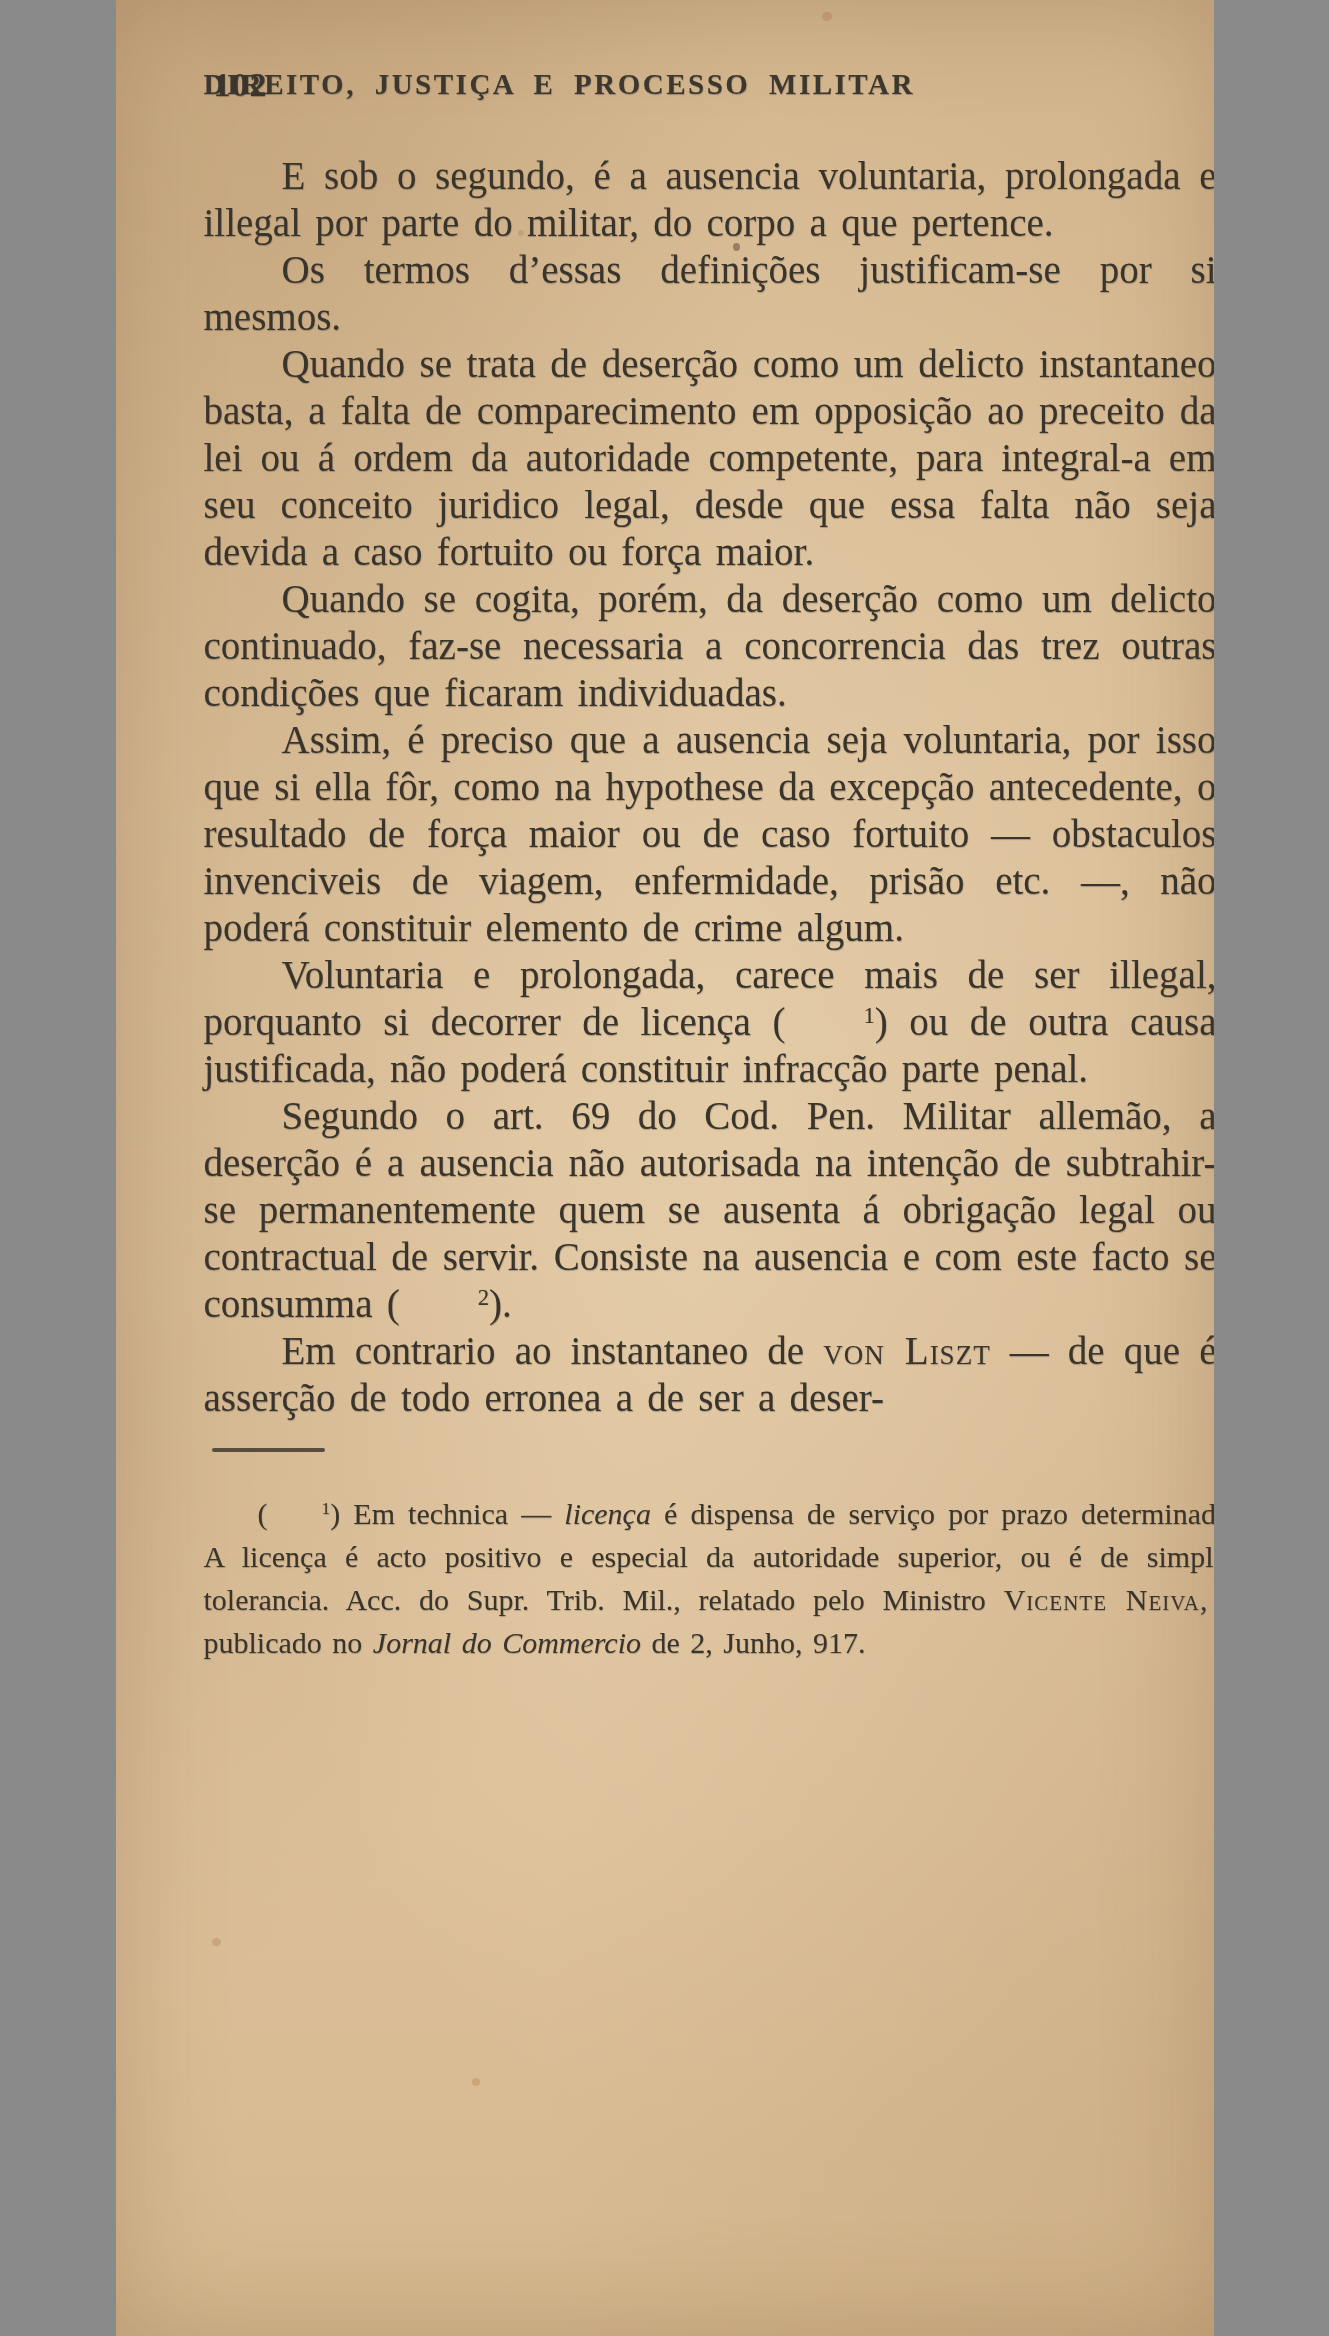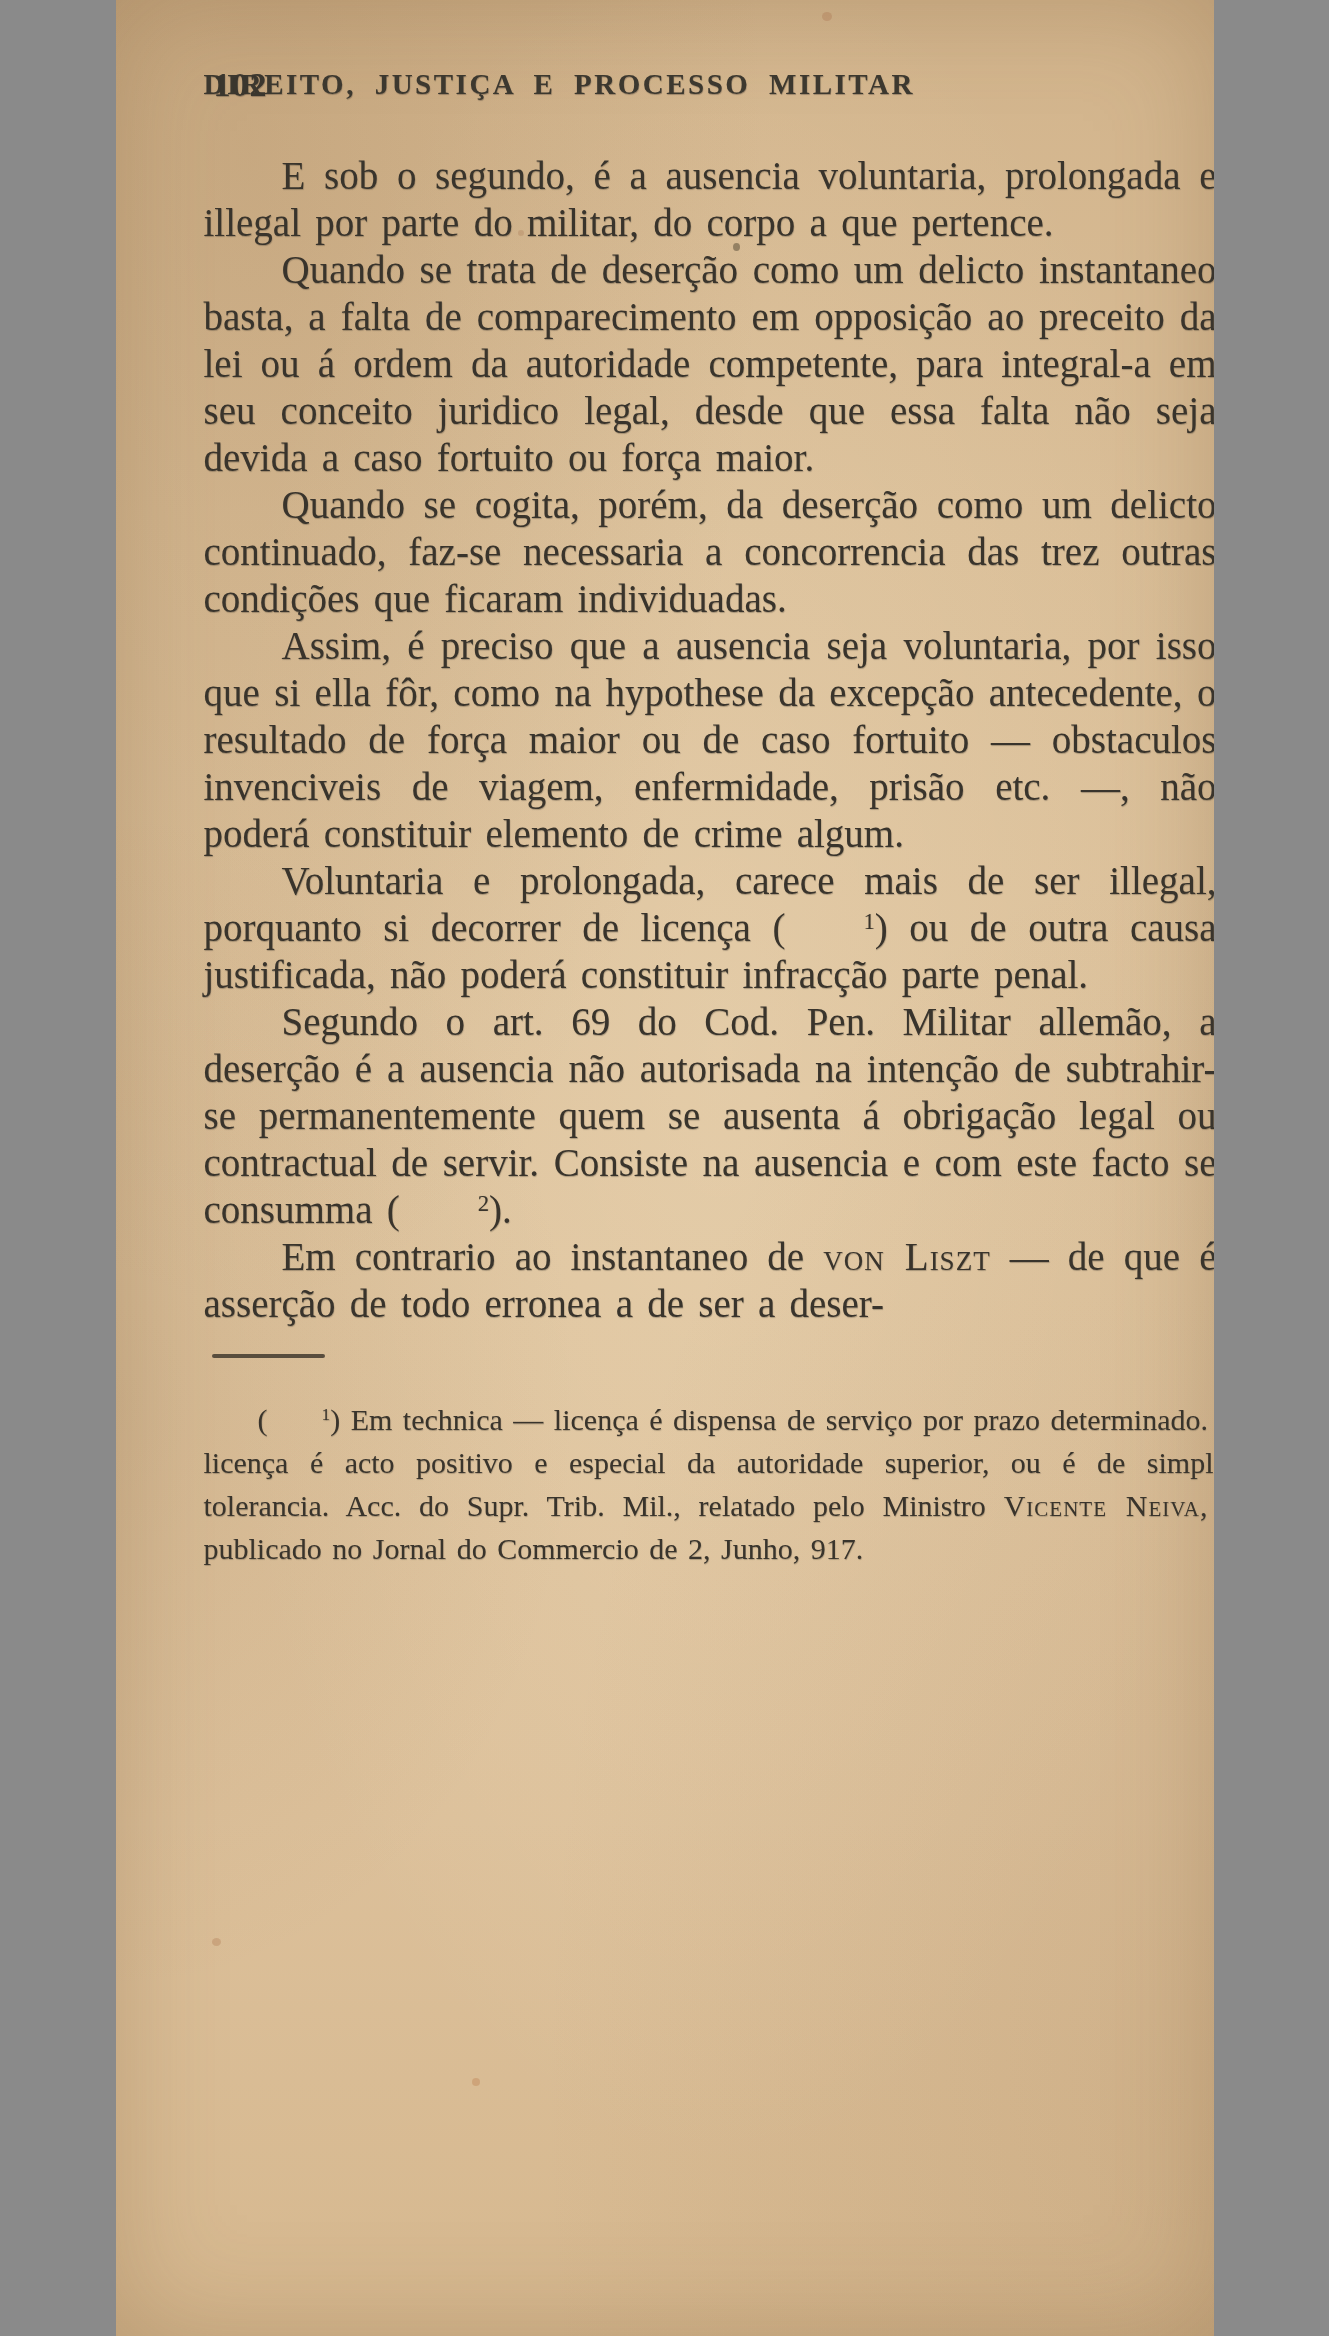--- a/index.html
+++ b/index.html
@@ -78,21 +78,21 @@
     line-height: 43px;
     text-align: justify;
     word-spacing: 3px;
     text-shadow: 0.4px 0.6px 0.8px rgba(58, 52, 44, 0.30);
   }
   .footnotes p {
     margin: 0;
     text-indent: 54px;
   }
   
-  .i  { }
+  .i  { font-style: italic; }
   .sc { font-variant: small-caps; letter-spacing: 1px; }
   .sup {
     display: inline-block;
     font-size: 58%;
     transform: translateY(-0.55em);
     line-height: 0;
   }
   
   .speck { position: absolute; border-radius: 50%; }
   .speck.s1 { left: 617px; top: 243px; width: 7px;  height: 8px;  background: rgba(92, 80, 58, 0.55); }
@@ -106,20 +106,21 @@
 
 <div class="sheet">
 
   <div class="header">
     <span class="page-num">102</span>
     <div class="running-title">DIREITO, JUSTIÇA E PROCESSO MILITAR</div>
   </div>
 
   <div class="body-text">
       <p><span>E sob o segundo, é a ausencia voluntaria, prolongada e illegal por parte do militar, do corpo a que pertence.</span></p>
+      <p><span>Os termos d’essas definições justificam-se por si mesmos.</span></p>
       <p><span>Quando se trata de deserção como um delicto instantaneo basta, a falta de comparecimento em opposição ao preceito da lei ou á ordem da autoridade competente, para integral-a em seu conceito juridico legal, desde que essa falta não seja devida a caso fortuito ou força maior.</span></p>
       <p><span>Quando se cogita, porém, da deserção como um delicto continuado, faz-se necessaria a concorrencia das trez outras condições que ficaram individuadas.</span></p>
       <p><span>Assim, é preciso que a ausencia seja voluntaria, por isso que si ella fôr, como na hypothese da excepção antecedente, o resultado de força maior ou de caso fortuito — obstaculos invenciveis de viagem, enfermidade, prisão etc. —, não poderá constituir elemento de crime algum.</span></p>
       <p><span>Voluntaria e prolongada, carece mais de ser illegal, porquanto si decorrer de licença (</span><span class="sup">1</span><span>) ou de outra causa justificada, não poderá constituir infracção parte penal.</span></p>
       <p><span>Segundo o art. 69 do Cod. Pen. Militar allemão, a deserção é a ausencia não autorisada na intenção de subtrahir-se permanentemente quem se ausenta á obrigação legal ou contractual de servir. Consiste na ausencia e com este facto se consumma (</span><span class="sup">2</span><span>).</span></p>
       <p><span>Em contrario ao instantaneo de </span><span class="sc">von Liszt</span><span> — de que é asserção de todo erronea a de ser a deser-</span></p>
     </div>
 
   <div class="fn-rule"></div>
 

